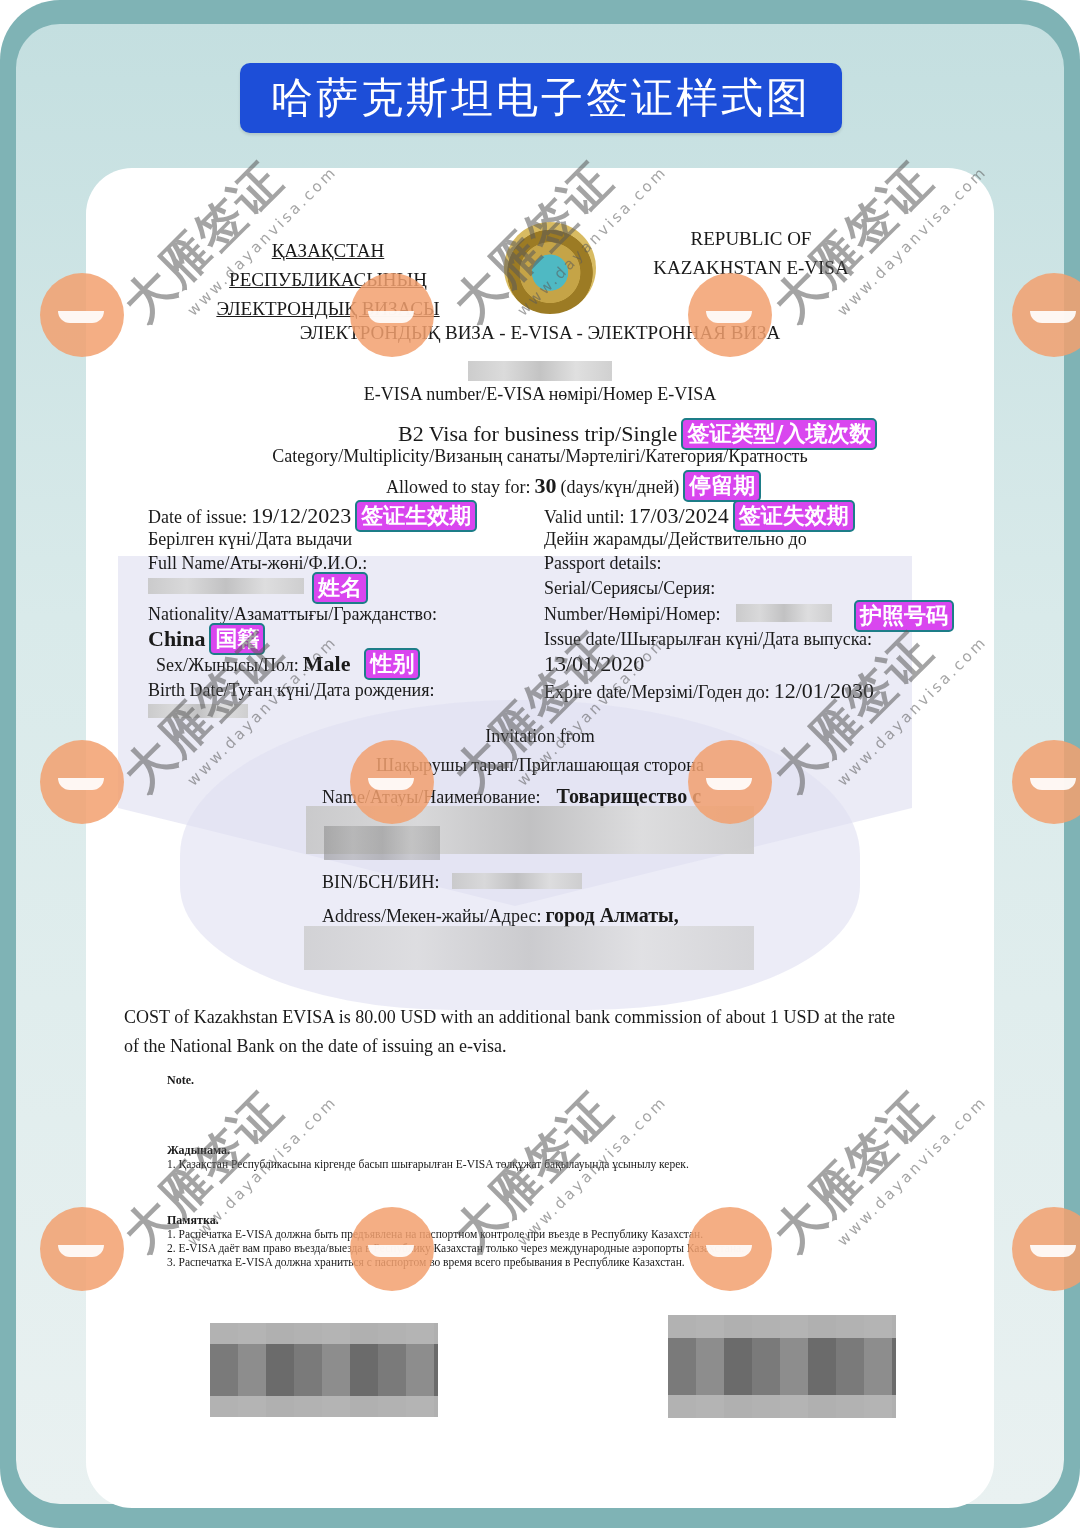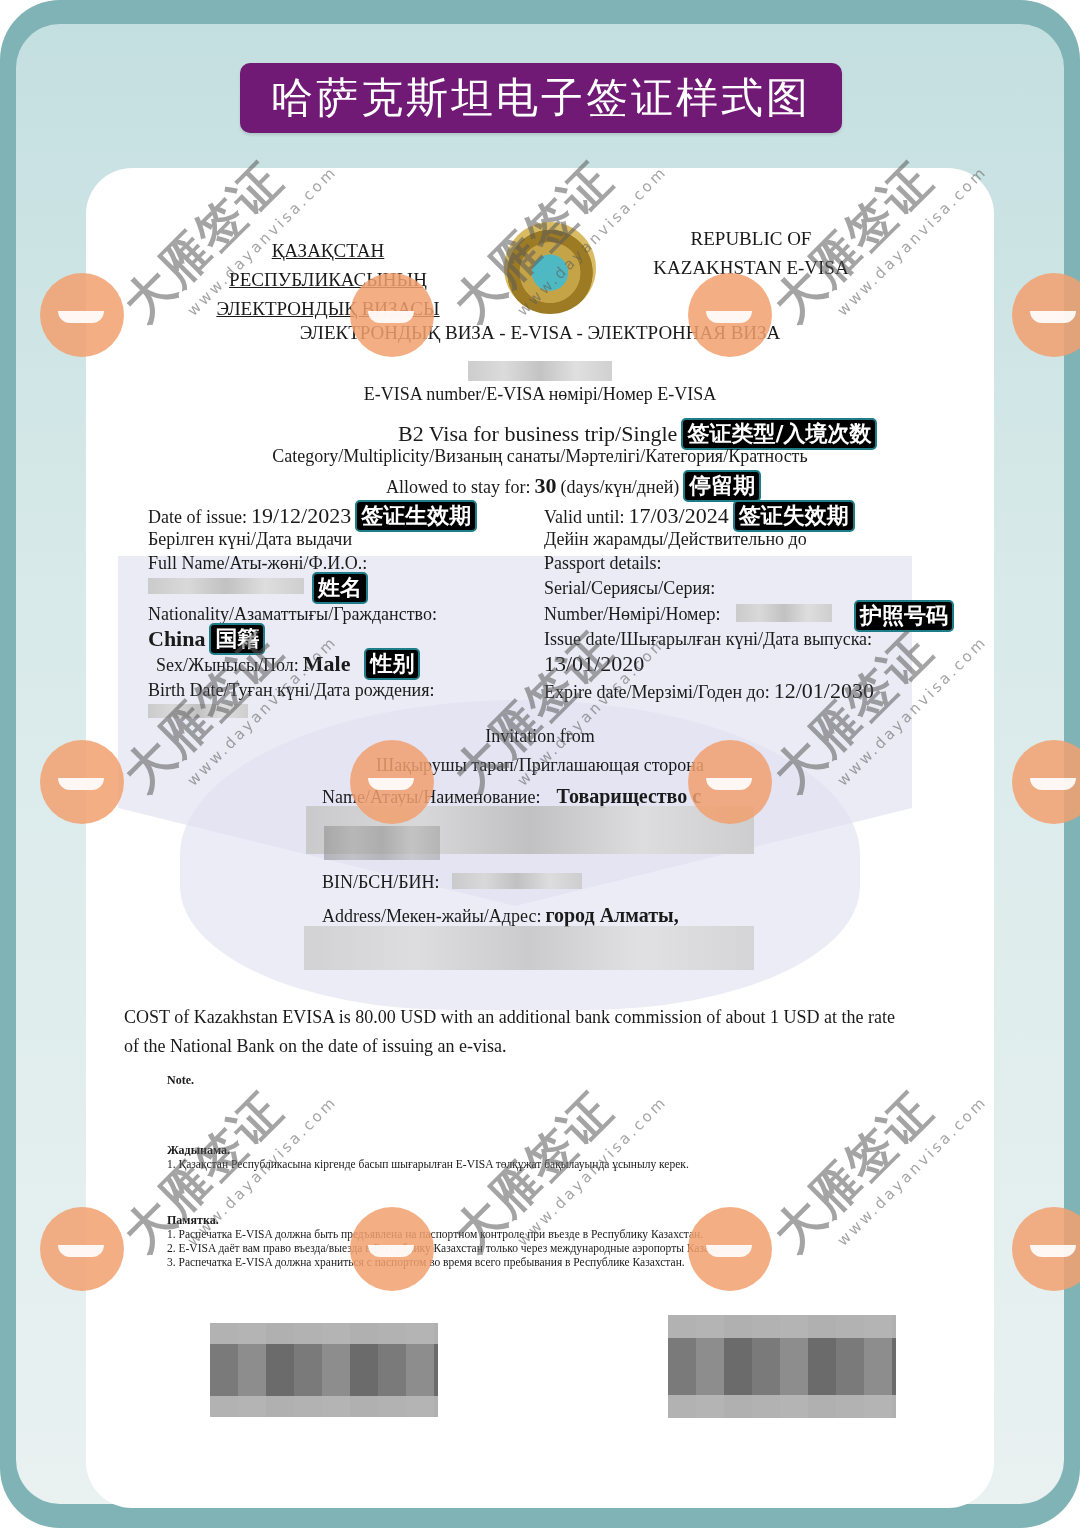--- a/index.html
+++ b/index.html
@@ -1,29 +1,29 @@
 <!DOCTYPE html>
 <html><head>
 <meta charset="utf-8">
 <style>
   html,body{margin:0;padding:0;}
   body{width:1080px;height:1528px;position:relative;overflow:hidden;background:#ffffff;font-family:"Liberation Serif","DejaVu Serif",serif;color:#1a1a1a;}
   .frame{position:absolute;left:0;top:0;width:1080px;height:1528px;background:#7fb3b5;border-radius:60px;}
   .inner{position:absolute;left:16px;top:24px;width:1048px;height:1480px;border-radius:44px;background:linear-gradient(180deg,#c4dfe0 0%,#d9eaea 40%,#e9f1f1 100%);}
-  .title-box{position:absolute;left:240px;top:63px;width:602px;height:70px;background:#701a75;border-radius:10px;box-shadow:0 2px 3px rgba(0,0,0,.12);display:flex;align-items:center;justify-content:center;}
+  .title-box{position:absolute;left:240px;top:63px;width:602px;height:70px;background:#1d4ed8;border-radius:10px;box-shadow:0 2px 3px rgba(0,0,0,.12);display:flex;align-items:center;justify-content:center;}
   .title-box span{font-family:"DejaVu Sans",sans-serif;color:#ffffff;font-size:42px;letter-spacing:3px;}
   .card{position:absolute;left:86px;top:168px;width:908px;height:1340px;background:#ffffff;border-radius:46px;}
   .bg-emblem{position:absolute;left:118px;top:556px;width:794px;height:350px;background:#e4e4f3;clip-path:polygon(0 0,100% 0,100% 72%,50% 100%,0 72%);opacity:.75;}
   .bg-wing{position:absolute;left:180px;top:700px;width:680px;height:310px;background:#dfe0f2;border-radius:50% 50% 40% 40%;opacity:.6;}
   .abs{position:absolute;}
   .hdr{font-size:19px;line-height:29px;text-align:center;}
   .center{text-align:center;}
   .lbl{font-size:18px;}
   .val{font-size:22px;font-weight:bold;}
-  .cn-tag{font-family:"DejaVu Sans",sans-serif;font-weight:bold;color:#ffffff;background:#000000;border:2px solid #1d7d88;border-radius:5px;padding:0 4px;font-size:22px;line-height:28px;display:inline-block;}
+  .cn-tag{font-family:"DejaVu Sans",sans-serif;font-weight:bold;color:#ffffff;background:#d946ef;border:2px solid #1d7d88;border-radius:5px;padding:0 4px;font-size:22px;line-height:28px;display:inline-block;}
   .blur{background:linear-gradient(90deg,#c7c7c7,#d7d7d7,#bdbdbd,#dcdcdc,#cbcbcb);opacity:.9;}
   .blur.dark{background:linear-gradient(90deg,#8a8a8a,#a3a3a3,#8d8d8d,#b2b2b2,#9b9b9b);}
   .notes{font-size:11.5px;line-height:14px;margin-left:40px;}
   .notes b{font-size:12px;}
   .qr{position:absolute;background:repeating-linear-gradient(90deg,#7a7a7a 0 28px,#8d8d8d 28px 56px,#6b6b6b 56px 84px);}
   .qr:before,.qr:after{content:"";position:absolute;left:0;right:0;height:22%;background:#b8b8b8;opacity:.9;}
   .qr:before{top:0}.qr:after{bottom:0}
   .wm{position:absolute;font-family:"DejaVu Sans",sans-serif;color:rgba(90,90,90,.55);transform:rotate(-45deg);transform-origin:left top;white-space:nowrap;pointer-events:none;}
   .wm .big{font-size:48px;font-weight:bold;letter-spacing:2px;}
   .wm .url{font-size:15px;letter-spacing:3px;display:block;margin-left:40px;}

